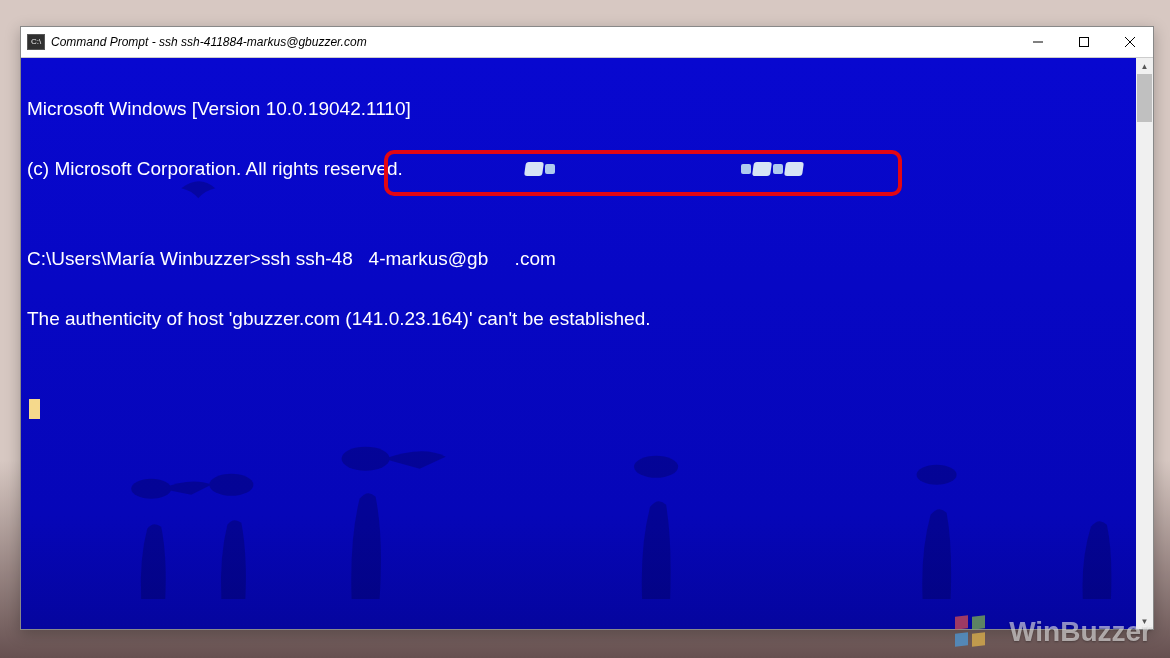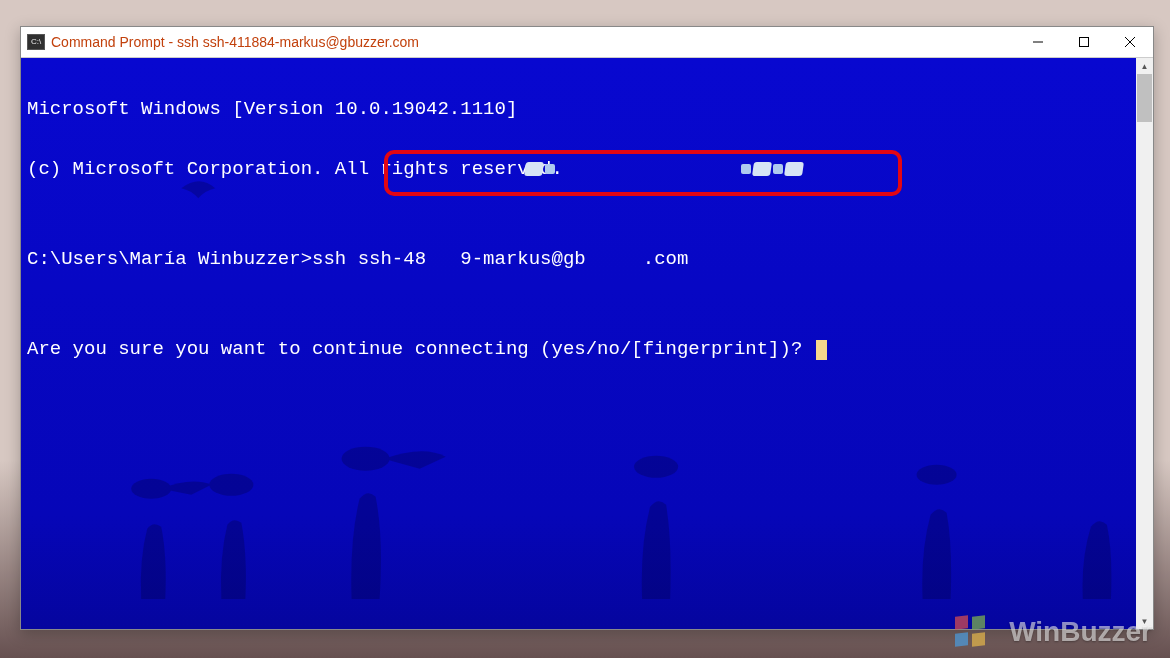--- a/index.html
+++ b/index.html
@@ -45,24 +45,25 @@
     margin: 0 6px 0 6px;
     background: #303030;
     color: #eee;
     font-size: 8px;
     line-height: 14px;
     text-align: center;
     border: 1px solid #555;
   }
   .titlebar .title-text {
     flex: 1;
-    font-size: 14px;
-    color: #c2410c;
+    font-size: 12px;
+    color: #000000;
     white-space: nowrap;
     overflow: hidden;
+    font-style: italic;
   }
   .win-buttons {
     display: flex;
     height: 100%;
   }
   .win-btn {
     width: 46px;
     height: 100%;
     display: flex;
     align-items: center;
@@ -111,21 +112,21 @@
     justify-content: center;
     font-size: 8px;
     color: #555;
   }
   .scroll-arrow.up { top: 0; }
   .scroll-arrow.down { bottom: 0; }
 
   .console-text {
     position: relative;
     padding: 6px 6px;
-    font-family: Liberation Mono, monospace;
+    font-family: Liberation Sans, sans-serif;
     font-size: 19px;
     line-height: 30px;
     color: #fff;
     white-space: pre;
   }
   .console-line { display: block; }
   .prompt-segment { display: inline; }
 
   .highlight-box {
     position: absolute;
@@ -243,23 +244,24 @@
         <path d="M1060 540 q-2 -40 8 -72 q8 -10 16 -2 q6 28 4 74 z"></path>
 
         <path d="M160 130 q18 -14 34 0 q-10 2 -17 10 q-7 -8 -17 -10 z"></path>
       </g>
     </svg>
 
     <div class="console-text">
 <span class="console-line">Microsoft Windows [Version 10.0.19042.1110]</span>
 <span class="console-line">(c) Microsoft Corporation. All rights reserved.</span>
 <span class="console-line"></span>
-<span class="console-line"><span class="prompt-segment">C:\Users\María Winbuzzer&gt;</span><span class="prompt-segment">ssh ssh-48</span><span class="prompt-segment">   </span><span class="prompt-segment">9-markus@gb</span><span class="prompt-segment">     </span><span class="prompt-segment">.com</span></span>
+<span class="console-line"><span class="prompt-segment">C:\Users\María Winbuzzer&gt;</span><span class="prompt-segment">ssh ssh-48</span><span class="prompt-segment">   </span><span class="prompt-segment">4-markus@gb</span><span class="prompt-segment">     </span><span class="prompt-segment">.com</span></span>
+<span class="console-line">The authenticity of host 'gbuzzer.com (141.0.23.164)' can't be established.</span>
 <span class="console-line"></span>
-<span class="console-line"><span>Are you sure you want to continue connecting (yes/no/[fingerprint])? </span><span class="cursor-block"></span></span>
+<span class="console-line"><span class="cursor-block"></span></span>
     </div>
 
     <div class="obscure" style="left:504px; top:104px;">
       <div class="blob"></div>
         <div class="blob2"></div>
     </div>
     <div class="obscure" style="left:720px; top:104px;">
       <div class="blob2"></div>
         <div class="blob"></div>
         <div class="blob2"></div>

